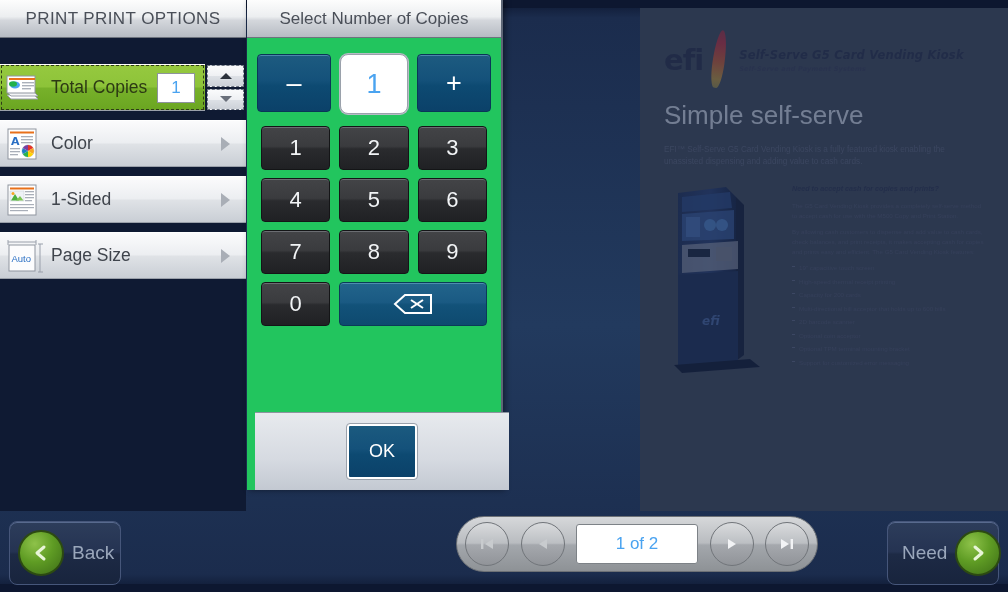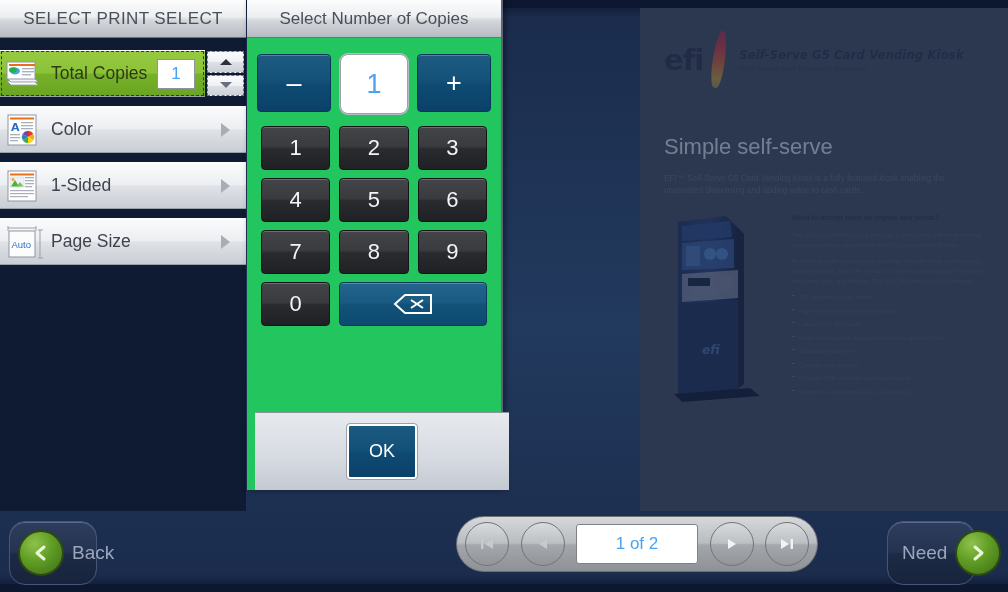--- a/index.html
+++ b/index.html
@@ -52,21 +52,21 @@
   .efi-titles { margin-top:18px; margin-left:6px; }
   .efi-t1 {
     font-family:"DejaVu Sans", sans-serif;
     font-style:italic; font-weight:bold; font-size:11.5px; color:#2c3652; letter-spacing:.2px;
   }
   .efi-t2 {
     font-family:"DejaVu Sans", sans-serif;
     font-style:italic; font-weight:bold; font-size:6.5px; color:#39425c; margin-top:3px; letter-spacing:.2px;
   }
   .doc-head {
-    margin-top:47px; font-size:22px; line-height:1.26; color:#b9c3d2;
+    margin-top:13px; font-size:26px; line-height:1.26; color:#b9c3d2;
     font-family:"Liberation Sans", sans-serif; font-weight:400;
   }
   .doc-sub {
     margin-top:12px; font-size:8.2px; line-height:1.55; color:#58637a; max-width:305px;
   }
   .doc-body { display:flex; gap:10px; margin-top:14px; }
   .kiosk-wrap { width:118px; flex:none; position:relative; height:200px; }
 
   .doc-col { flex:1; font-size:6.2px; color:#4e5870; line-height:1.62; }
   .doc-col h4 {
@@ -85,21 +85,21 @@
     background:#0f1a33;
     z-index:100;
   }
   .panel-title {
     height:38px; width:246px;
     background:linear-gradient(180deg,#fdfdfd 0%, #eceef0 45%, #d4d7dc 55%, #b6bbc3 100%);
     border-bottom:1px solid #6d737d;
     display:flex; align-items:center; justify-content:center;
     font-size:17px; color:#4a4f58; letter-spacing:.4px;
   }
-  .panel-list { padding-top:12px; }
+  .panel-list { padding-top:26px; }
   .opt-row {
     position:relative; height:47px; margin-bottom:9px; width:246px;
     background:linear-gradient(180deg,#fbfbfc 0%, #eceef1 48%, #dfe2e6 52%, #c9ced5 100%);
     border-top:1px solid #ffffff;
     border-bottom:1px solid #9aa0aa;
     display:flex; align-items:center;
   }
   .opt-row.selected {
     background:linear-gradient(180deg,#96c93f 0%, #8dc339 48%, #77b12a 52%, #6aa521 100%);
     outline:1px dashed #2f3c18; outline-offset:-2px;
@@ -218,21 +218,21 @@
     display:flex; align-items:center; justify-content:center;
     color:#4aa3f0; font-size:17px;
   }
   .filename {
     position:absolute; left:456px; top:573px; width:362px; text-align:center;
     color:#e6eaf0; font-size:12.5px; font-weight:bold;
     z-index:120;
   }
 
   .nav-btn {
-    position:absolute; top:521px; height:64px; width:88px; border-radius:16px;
+    position:absolute; top:521px; height:64px; width:112px; border-radius:8px;
     background:linear-gradient(180deg,#2d3d5b 0%, #253352 48%, #1d2a45 52%, #18243d 100%);
     border:1px solid #46567a; box-shadow: inset 0 1px 0 #586a8e;
     display:flex; align-items:center; gap:8px;
     z-index:120;
   }
   .nav-btn.back { left:9px; padding-left:8px; }
   .nav-btn.next { left:887px; padding-left:14px; }
   .nav-circle {
     width:46px; height:46px; border-radius:50%; flex:none;
     background:radial-gradient(circle at 35% 28%, #8ec24a 0%, #5f9c24 45%, #3d6d17 100%);
@@ -309,21 +309,21 @@
             <li>Optional TPM terminal mounting bracket</li>
             <li>Support for customized error messaging</li>
           </ul>
         </div>
       </div>
     </div>
     <div class="doc-dim"></div>
   </div>
 
   <div class="left-panel">
-    <div class="panel-title">SELECT PRINT SELECT</div>
+    <div class="panel-title">PRINT PRINT OPTIONS</div>
 
     <div class="panel-list">
 
       <div style="position:relative;height:47px;margin-bottom:9px;">
         <div class="opt-row selected">
           <div class="opt-icon">
             <svg width="38" height="34" viewBox="0 0 38 34">
               <polygon points="3,24 30,24 34,28 7,28" fill="#ffffff" stroke="#9aa0ab" stroke-width="1"></polygon>
               <polygon points="3,21 30,21 34,25 7,25" fill="#f3f4f6" stroke="#9aa0ab" stroke-width="1"></polygon>
               <rect x="3" y="5" width="28" height="17" fill="#ffffff" stroke="#8f959f" stroke-width="1"></rect>

